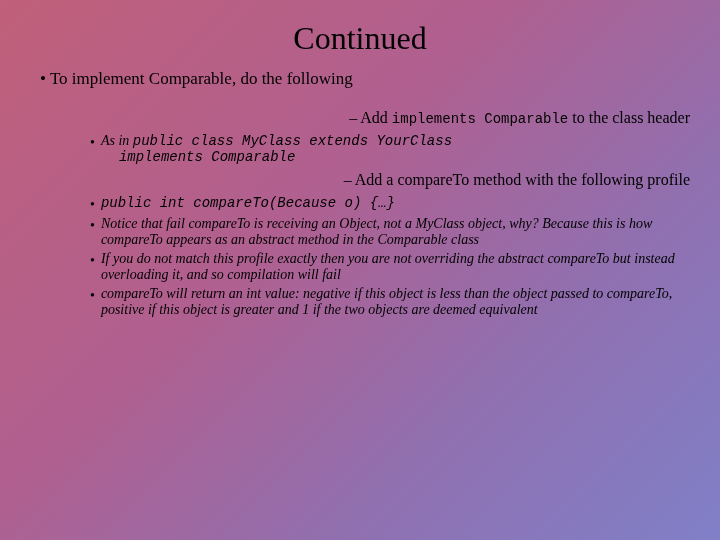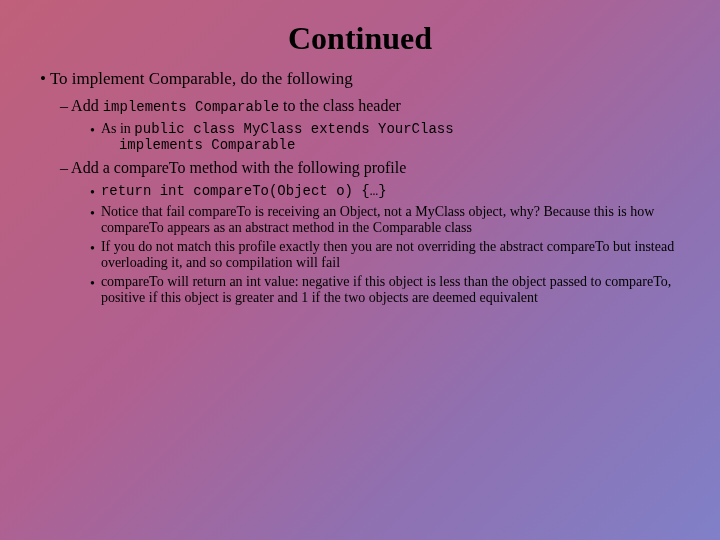--- a/index.html
+++ b/index.html
@@ -10,29 +10,29 @@
       overflow: hidden;
       background: linear-gradient(135deg, #c0607a 0%, #b06090 40%, #9070b0 70%, #8080c8 100%);
       font-family: Georgia, 'Times New Roman', serif;
       color: #000;
       padding: 20px 30px;
     }
 
     .title {
       text-align: center;
       font-size: 32px;
-      font-weight: bold;
+      font-weight: normal;
       margin-bottom: 12px;
       color: #000;
     }
 
     .top-bullet {
       font-size: 17px;
       margin-left: 10px;
-      margin-bottom: 8px;
+      margin-bottom: 20px;
     }
 
     .sub-item {
       font-size: 16px;
       margin-left: 30px;
       margin-bottom: 4px;
     }
 
     .sub-item .dash {
       font-family: Georgia, serif;
@@ -52,24 +52,26 @@
     }
 
     .bullet-sub .dot {
       margin-right: 6px;
       flex-shrink: 0;
       margin-top: 2px;
     }
 
     .bullet-sub .text {
       flex: 1;
+      font-style: italic;
     }
 
     .section-gap {
       margin-bottom: 6px;
+      text-align: right;
     }
   </style>
 </head>
 <body>
 
 <h1 class="title">Continued</h1>
 
 <div class="top-bullet">
   • <span>To implement Comparable, do the following</span>
 </div>
@@ -87,21 +89,21 @@
 </div>
 
 <div style="margin-bottom: 6px;"></div>
 
 <div class="sub-item section-gap">
   <span class="dash">–</span> Add a compareTo method with the following profile
 </div>
 
 <div class="bullet-sub">
   <span class="dot">•</span>
-  <span class="text code">return int compareTo(Object o) {…}</span>
+  <span class="text code">public int compareTo(Because o) {…}</span>
 </div>
 
 <div class="bullet-sub">
   <span class="dot">•</span>
   <span class="text">Notice that fail compareTo is receiving an Object, not a MyClass object, why?  Because this is how compareTo appears as an abstract method in the Comparable class</span>
 </div>
 
 <div class="bullet-sub">
   <span class="dot">•</span>
   <span class="text">If you do not match this profile exactly then you are not overriding the abstract compareTo but instead overloading it, and so compilation will fail</span>

